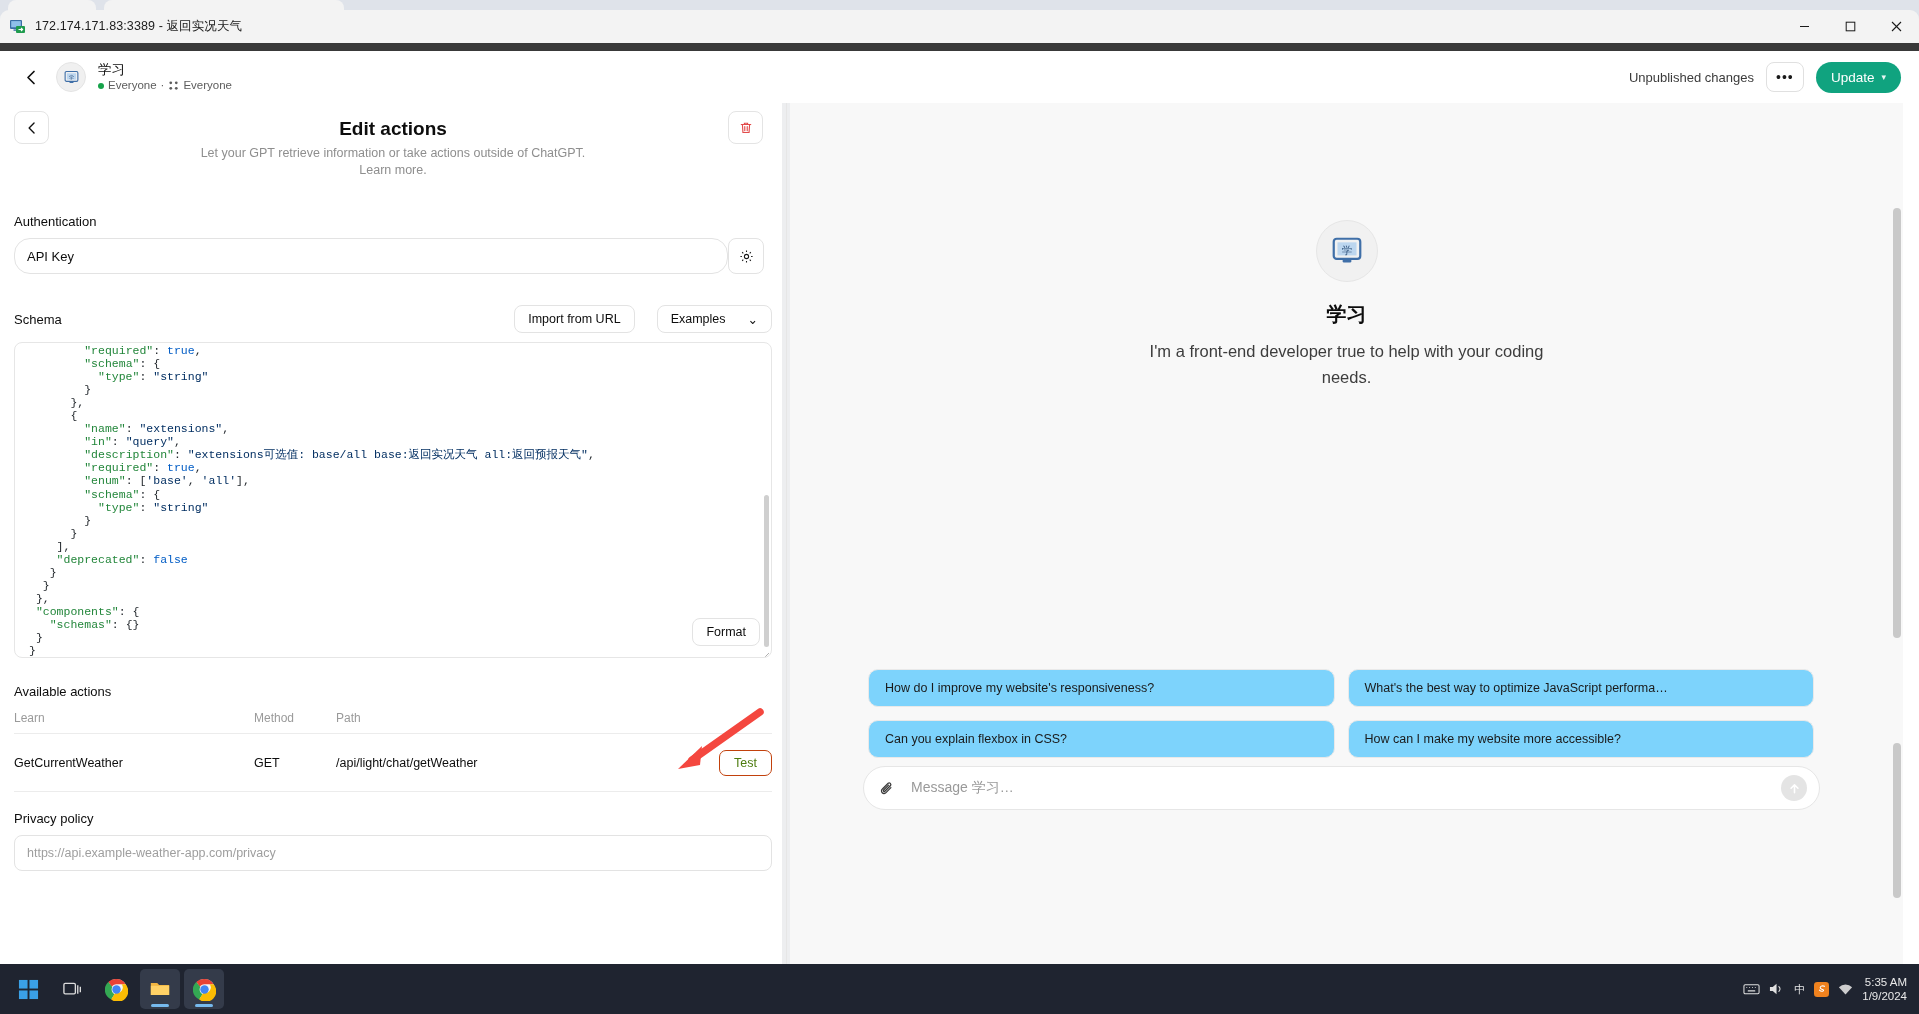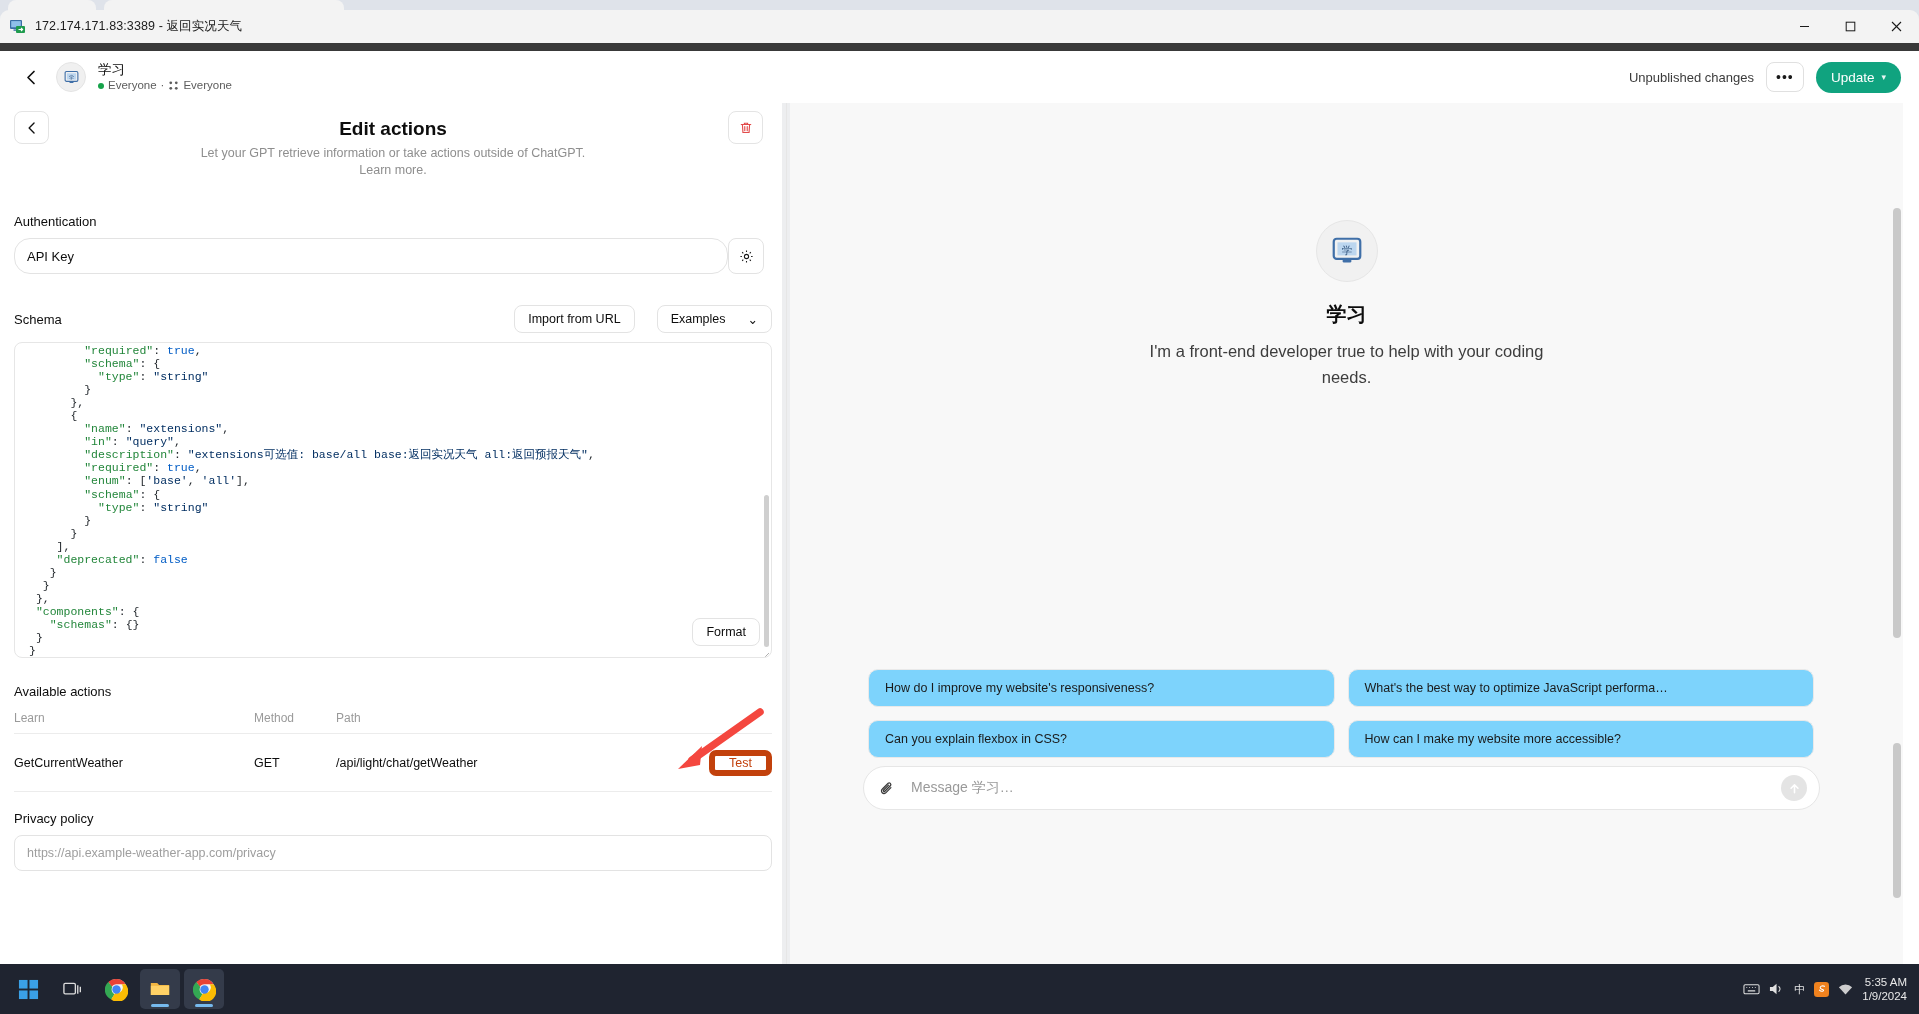--- a/index.html
+++ b/index.html
@@ -217,22 +217,22 @@
   #actions-table td {
     font-size: 12.5px; color: #0d0d0d; padding: 16px 0 15px;
     border-bottom: 1px solid #ececec; vertical-align: middle;
   }
   .col-name { width: 240px; }
   .col-method { width: 82px; }
   .col-path { }
   .col-test { width: 92px; text-align: right; }
   #test-btn {
     display: inline-flex; align-items: center; justify-content: center;
-    height: 26px; padding: 0 14px; border: 6px solid #c2410c;
-    border-radius: 7px; background: #fff; font-size: 12.5px; color: #c2410c;
+    height: 26px; padding: 0 14px; border: 1px solid #c2410c;
+    border-radius: 7px; background: #fff; font-size: 12.5px; color: #4d7c0f;
     cursor: pointer;
   }
 
   #privacy-block { padding: 0 14px; margin-top: 19px; }
   #privacy-field {
     margin-top: 9px; height: 36px; border: 1px solid #e3e3e3;
     border-radius: 8px; display: flex; align-items: center;
     padding: 0 12px; font-size: 12.5px; color: #9e9e9e; background: #fff;
   }
 

